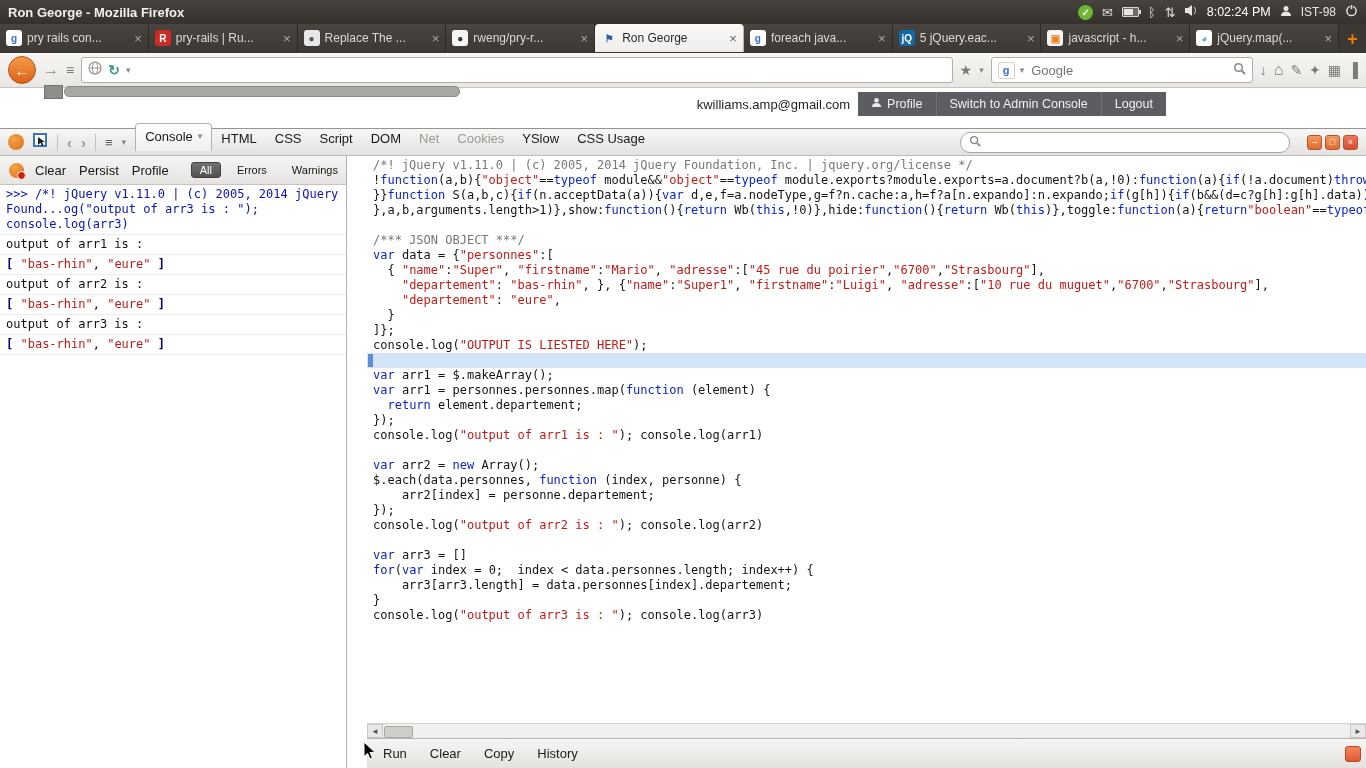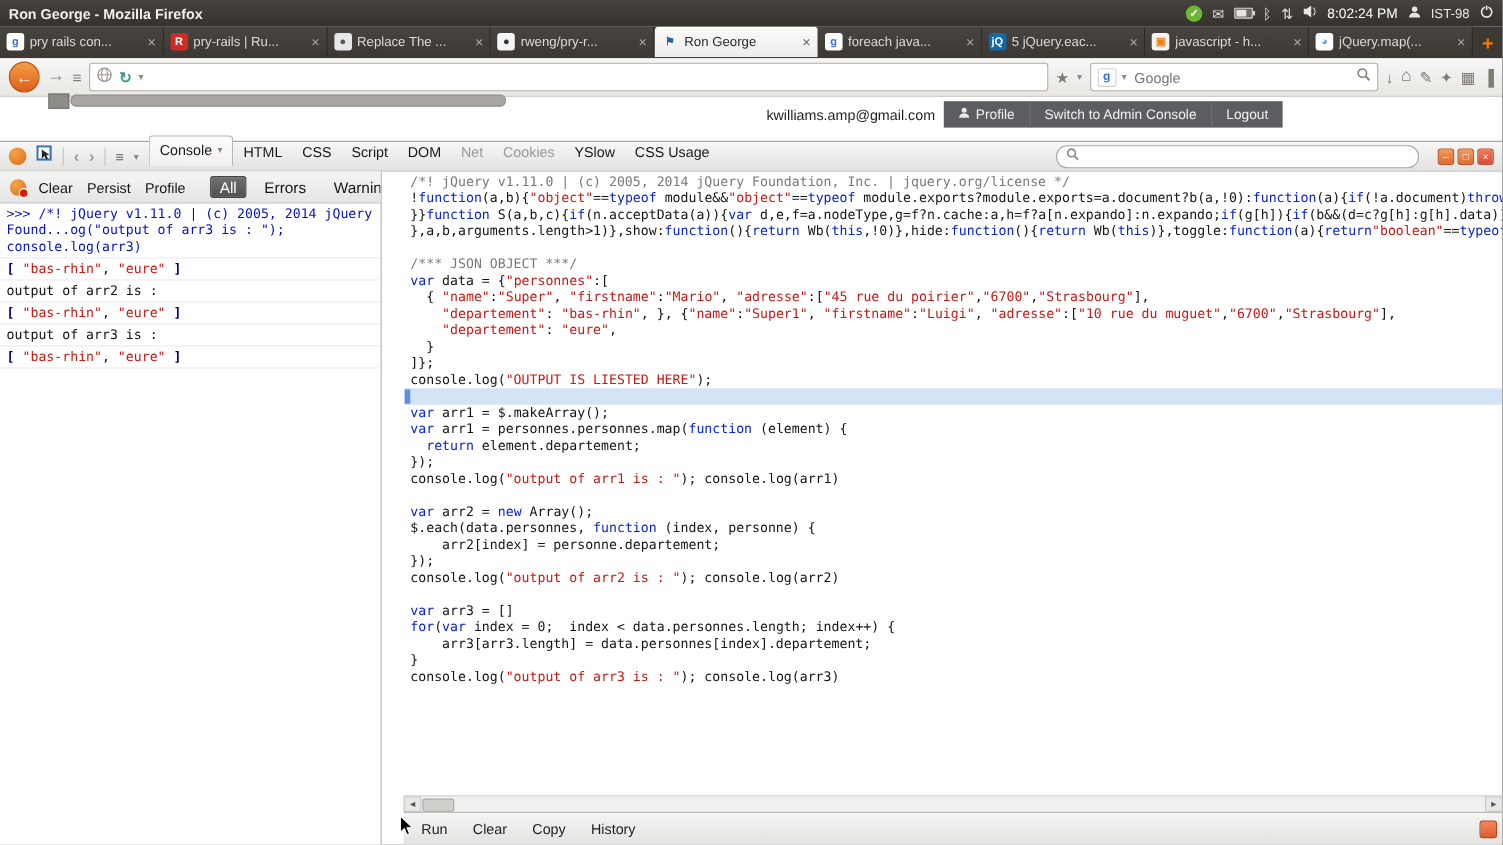--- a/index.html
+++ b/index.html
@@ -86,21 +86,21 @@
 
   .fb-body{position:absolute;top:27px;left:0;right:0;bottom:0;}
   .fb-left{position:absolute;left:0;top:0;bottom:0;width:347px;border-right:1px solid #b1afab;box-sizing:border-box;
     background:#fff;overflow:hidden;}
   .fb-filterbar{height:29px;background:linear-gradient(#f5f5f4,#e5e4e2);border-bottom:1px solid #c6c4c0;
     display:flex;align-items:center;gap:11px;padding:0 9px;white-space:nowrap;overflow:hidden;box-sizing:border-box;}
   .fb-badge{position:relative;width:15px;height:15px;border-radius:50%;
     background:radial-gradient(circle at 35% 30%,#f5a54a,#d96b14);flex:0 0 auto;}
   .fb-badge i{position:absolute;right:-2px;bottom:-2px;width:7px;height:7px;border-radius:50%;background:#d51f06;border:1px solid #fff;}
   .fb-btn{font-size:13px;color:#161616;}
-  .fb-filter{font-size:14px;color:#161616;padding:2px 9px;}
+  .fb-filter{font-size:11px;color:#161616;padding:2px 9px;}
   .fb-filter.active{background:linear-gradient(#717171,#515151);color:#fff;border-radius:3px;border:1px solid #434343;padding:1px 8px;}
 
   .console-log{font-family:"DejaVu Sans Mono","Liberation Mono",monospace;font-size:12px;color:#111;}
   .log-row{padding:2px 6px;border-bottom:1px solid #ececec;line-height:15px;white-space:pre;overflow:hidden;}
   .log-row.echo{color:#0613bc;}
   .arr-b{color:#000080;font-weight:bold;}
   .arr-s{color:#c41a16;}
 
   .fb-right{position:absolute;left:347px;right:0;top:0;bottom:0;margin-left:20px;}
   .editor{position:absolute;top:0;left:0;right:0;bottom:44px;overflow:hidden;
@@ -319,20 +319,21 @@
             </span>
           <span class="fb-sep"></span>
           <span id="fb-filters" style="display:flex;gap:7px;align-items:center;">
               <span class="fb-filter active">All</span>
               <span class="fb-filter">Errors</span>
               <span class="fb-filter">Warnings</span>
             </span>
         </div>
         <div class="console-log">
             <div class="log-row echo"><div>&gt;&gt;&gt; /*! jQuery v1.11.0 | (c) 2005, 2014 jQuery</div><div>Found...og("output of arr3 is : ");</div><div>console.log(arr3)</div></div>
+            <div class="log-row">output of arr1 is : </div>
             <div class="log-row"><span class="arr-b">[ </span><span class="arr-s">"bas-rhin"</span><span>, </span><span class="arr-s">"eure"</span><span class="arr-b"> ]</span></div>
             <div class="log-row">output of arr2 is : </div>
             <div class="log-row"><span class="arr-b">[ </span><span class="arr-s">"bas-rhin"</span><span>, </span><span class="arr-s">"eure"</span><span class="arr-b"> ]</span></div>
             <div class="log-row">output of arr3 is : </div>
             <div class="log-row"><span class="arr-b">[ </span><span class="arr-s">"bas-rhin"</span><span>, </span><span class="arr-s">"eure"</span><span class="arr-b"> ]</span></div>
           </div>
       </div>
 
       <div class="fb-right">
         <div class="editor"><div class="cl"><span class="tk-c">/*! jQuery v1.11.0 | (c) 2005, 2014 jQuery Foundation, Inc. | jquery.org/license */</span></div><div class="cl"><span class="tk-p">!</span><span class="tk-k">function</span><span class="tk-p">(a,b){</span><span class="tk-s">"object"</span><span class="tk-p">==</span><span class="tk-k">typeof</span><span class="tk-p"> module&amp;&amp;</span><span class="tk-s">"object"</span><span class="tk-p">==</span><span class="tk-k">typeof</span><span class="tk-p"> module.exports?module.exports=a.document?b(a,!0):</span><span class="tk-k">function</span><span class="tk-p">(a){</span><span class="tk-k">if</span><span class="tk-p">(!a.document)</span><span class="tk-k">throw</span><span class="tk-p"> </span><span class="tk-k">new</span></div><div class="cl"><span class="tk-p">}}</span><span class="tk-k">function</span><span class="tk-p"> S(a,b,c){</span><span class="tk-k">if</span><span class="tk-p">(n.acceptData(a)){</span><span class="tk-k">var</span><span class="tk-p"> d,e,f=a.nodeType,g=f?n.cache:a,h=f?a[n.expando]:n.expando;</span><span class="tk-k">if</span><span class="tk-p">(g[h]){</span><span class="tk-k">if</span><span class="tk-p">(b&amp;&amp;(d=c?g[h]:g[h].data)){n.isA</span></div><div class="cl"><span class="tk-p">},a,b,arguments.length&gt;1)},show:</span><span class="tk-k">function</span><span class="tk-p">(){</span><span class="tk-k">return</span><span class="tk-p"> Wb(</span><span class="tk-k">this</span><span class="tk-p">,!0)},hide:</span><span class="tk-k">function</span><span class="tk-p">(){</span><span class="tk-k">return</span><span class="tk-p"> Wb(</span><span class="tk-k">this</span><span class="tk-p">)},toggle:</span><span class="tk-k">function</span><span class="tk-p">(a){</span><span class="tk-k">return</span><span class="tk-s">"boolean"</span><span class="tk-p">==</span><span class="tk-k">typeof</span><span class="tk-p"> a?a?t</span></div><div class="cl">&nbsp;</div><div class="cl"><span class="tk-c">/*** JSON OBJECT ***/</span></div><div class="cl"><span class="tk-k">var</span><span class="tk-p"> data = {</span><span class="tk-s">"personnes"</span><span class="tk-p">:[</span></div><div class="cl"><span class="tk-p">  { </span><span class="tk-s">"name"</span><span class="tk-p">:</span><span class="tk-s">"Super"</span><span class="tk-p">, </span><span class="tk-s">"firstname"</span><span class="tk-p">:</span><span class="tk-s">"Mario"</span><span class="tk-p">, </span><span class="tk-s">"adresse"</span><span class="tk-p">:[</span><span class="tk-s">"45 rue du poirier"</span><span class="tk-p">,</span><span class="tk-s">"6700"</span><span class="tk-p">,</span><span class="tk-s">"Strasbourg"</span><span class="tk-p">],</span></div><div class="cl"><span class="tk-p">    </span><span class="tk-s">"departement"</span><span class="tk-p">: </span><span class="tk-s">"bas-rhin"</span><span class="tk-p">, }, {</span><span class="tk-s">"name"</span><span class="tk-p">:</span><span class="tk-s">"Super1"</span><span class="tk-p">, </span><span class="tk-s">"firstname"</span><span class="tk-p">:</span><span class="tk-s">"Luigi"</span><span class="tk-p">, </span><span class="tk-s">"adresse"</span><span class="tk-p">:[</span><span class="tk-s">"10 rue du muguet"</span><span class="tk-p">,</span><span class="tk-s">"6700"</span><span class="tk-p">,</span><span class="tk-s">"Strasbourg"</span><span class="tk-p">],</span></div><div class="cl"><span class="tk-p">    </span><span class="tk-s">"departement"</span><span class="tk-p">: </span><span class="tk-s">"eure"</span><span class="tk-p">,</span></div><div class="cl"><span class="tk-p">  }</span></div><div class="cl"><span class="tk-p">]};</span></div><div class="cl"><span class="tk-p">console.log(</span><span class="tk-s">"OUTPUT IS LIESTED HERE"</span><span class="tk-p">);</span></div><div class="cl hl"><span class="caret"></span>&nbsp;</div><div class="cl"><span class="tk-k">var</span><span class="tk-p"> arr1 = $.makeArray();</span></div><div class="cl"><span class="tk-k">var</span><span class="tk-p"> arr1 = personnes.personnes.map(</span><span class="tk-k">function</span><span class="tk-p"> (element) {</span></div><div class="cl"><span class="tk-p">  </span><span class="tk-k">return</span><span class="tk-p"> element.departement;</span></div><div class="cl"><span class="tk-p">});</span></div><div class="cl"><span class="tk-p">console.log(</span><span class="tk-s">"output of arr1 is : "</span><span class="tk-p">); console.log(arr1)</span></div><div class="cl">&nbsp;</div><div class="cl"><span class="tk-k">var</span><span class="tk-p"> arr2 = </span><span class="tk-k">new</span><span class="tk-p"> Array();</span></div><div class="cl"><span class="tk-p">$.each(data.personnes, </span><span class="tk-k">function</span><span class="tk-p"> (index, personne) {</span></div><div class="cl"><span class="tk-p">    arr2[index] = personne.departement;</span></div><div class="cl"><span class="tk-p">});</span></div><div class="cl"><span class="tk-p">console.log(</span><span class="tk-s">"output of arr2 is : "</span><span class="tk-p">); console.log(arr2)</span></div><div class="cl">&nbsp;</div><div class="cl"><span class="tk-k">var</span><span class="tk-p"> arr3 = []</span></div><div class="cl"><span class="tk-k">for</span><span class="tk-p">(</span><span class="tk-k">var</span><span class="tk-p"> index = 0;  index &lt; data.personnes.length; index++) {</span></div><div class="cl"><span class="tk-p">    arr3[arr3.length] = data.personnes[index].departement;</span></div><div class="cl"><span class="tk-p">}</span></div><div class="cl"><span class="tk-p">console.log(</span><span class="tk-s">"output of arr3 is : "</span><span class="tk-p">); console.log(arr3)</span></div></div>

